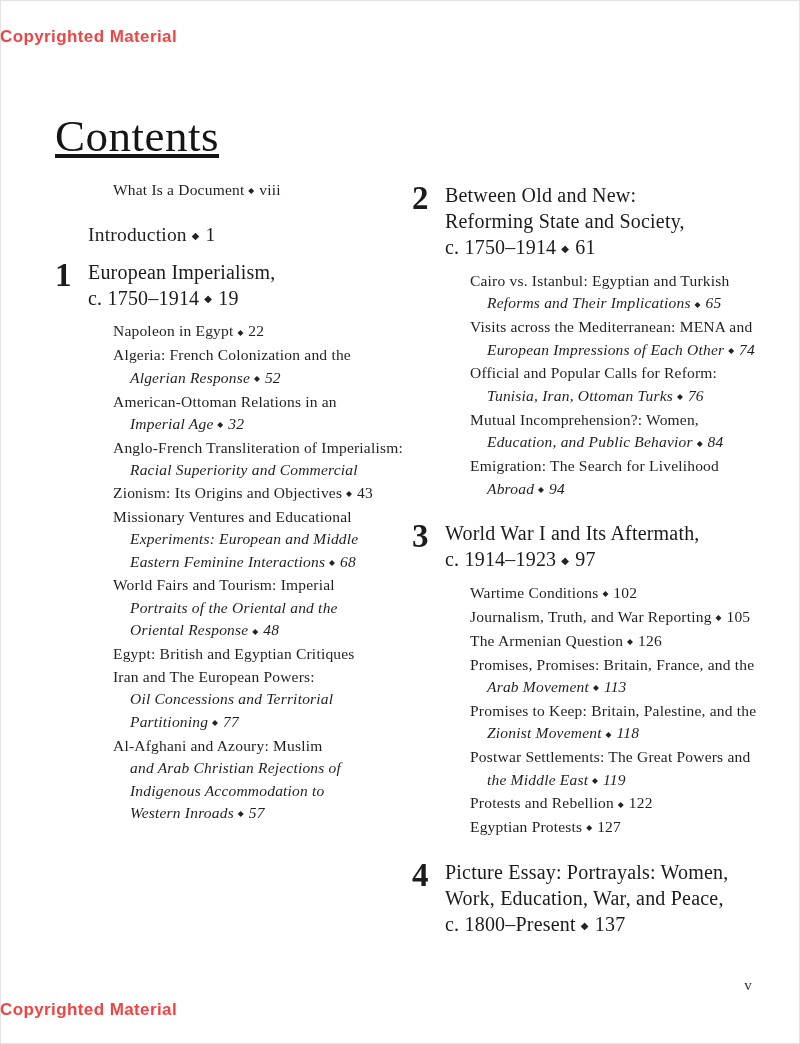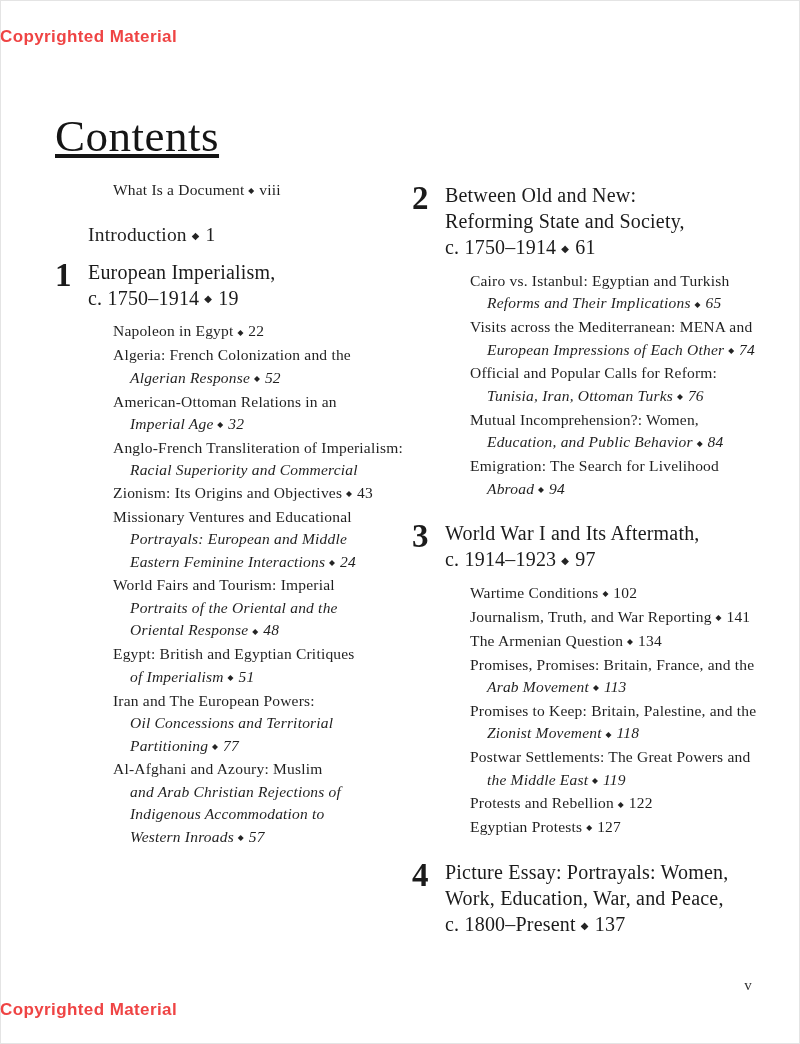--- a/index.html
+++ b/index.html
@@ -89,31 +89,30 @@
         </div>
         <div class="entry">
           <div class="entry-line">Anglo-French Transliteration of Imperialism:</div>
           <div class="entry-line wrap">Racial Superiority and Commercial</div>
         </div>
         <div class="entry">
           <div class="entry-line">Zionism: Its Origins and Objectives<span class="sep">◆</span><span class="pg">43</span></div>
         </div>
         <div class="entry">
           <div class="entry-line">Missionary Ventures and Educational</div>
-          <div class="entry-line wrap">Portrayals: European and Middle</div>
-          <div class="entry-line wrap">Eastern Feminine Interactions<span class="sep">◆</span><span class="pg">24</span></div>
+          <div class="entry-line wrap">Experiments: European and Middle</div>
+          <div class="entry-line wrap">Eastern Feminine Interactions<span class="sep">◆</span><span class="pg">68</span></div>
         </div>
         <div class="entry">
           <div class="entry-line">World Fairs and Tourism: Imperial</div>
           <div class="entry-line wrap">Portraits of the Oriental and the</div>
           <div class="entry-line wrap">Oriental Response<span class="sep">◆</span><span class="pg">48</span></div>
         </div>
         <div class="entry">
           <div class="entry-line">Egypt: British and Egyptian Critiques</div>
-          <div class="entry-line wrap">of Imperialism<span class="sep">◆</span><span class="pg">51</span></div>
         </div>
         <div class="entry">
           <div class="entry-line">Iran and The European Powers:</div>
           <div class="entry-line wrap">Oil Concessions and Territorial</div>
           <div class="entry-line wrap">Partitioning<span class="sep">◆</span><span class="pg">77</span></div>
         </div>
         <div class="entry">
           <div class="entry-line">Al-Afghani and Azoury: Muslim</div>
           <div class="entry-line wrap">and Arab Christian Rejections of</div>
           <div class="entry-line wrap">Indigenous Accommodation to</div>
@@ -158,24 +157,24 @@
       <div class="chnum">3</div>
       <div class="chhead">
         <div class="chline">World War I and Its Aftermath,</div>
         <div class="chline">c. 1914–1923<span class="sep">◆</span><span class="pg">97</span></div>
       </div>
       <div class="sections">
         <div class="entry">
           <div class="entry-line">Wartime Conditions<span class="sep">◆</span><span class="pg">102</span></div>
         </div>
         <div class="entry">
-          <div class="entry-line">Journalism, Truth, and War Reporting<span class="sep">◆</span><span class="pg">141</span></div>
-        </div>
-        <div class="entry">
-          <div class="entry-line">The Armenian Question<span class="sep">◆</span><span class="pg">134</span></div>
+          <div class="entry-line">Journalism, Truth, and War Reporting<span class="sep">◆</span><span class="pg">105</span></div>
+        </div>
+        <div class="entry">
+          <div class="entry-line">The Armenian Question<span class="sep">◆</span><span class="pg">126</span></div>
         </div>
         <div class="entry">
           <div class="entry-line">Promises, Promises: Britain, France, and the</div>
           <div class="entry-line wrap">Arab Movement<span class="sep">◆</span><span class="pg">113</span></div>
         </div>
         <div class="entry">
           <div class="entry-line">Promises to Keep: Britain, Palestine, and the</div>
           <div class="entry-line wrap">Zionist Movement<span class="sep">◆</span><span class="pg">118</span></div>
         </div>
         <div class="entry">

